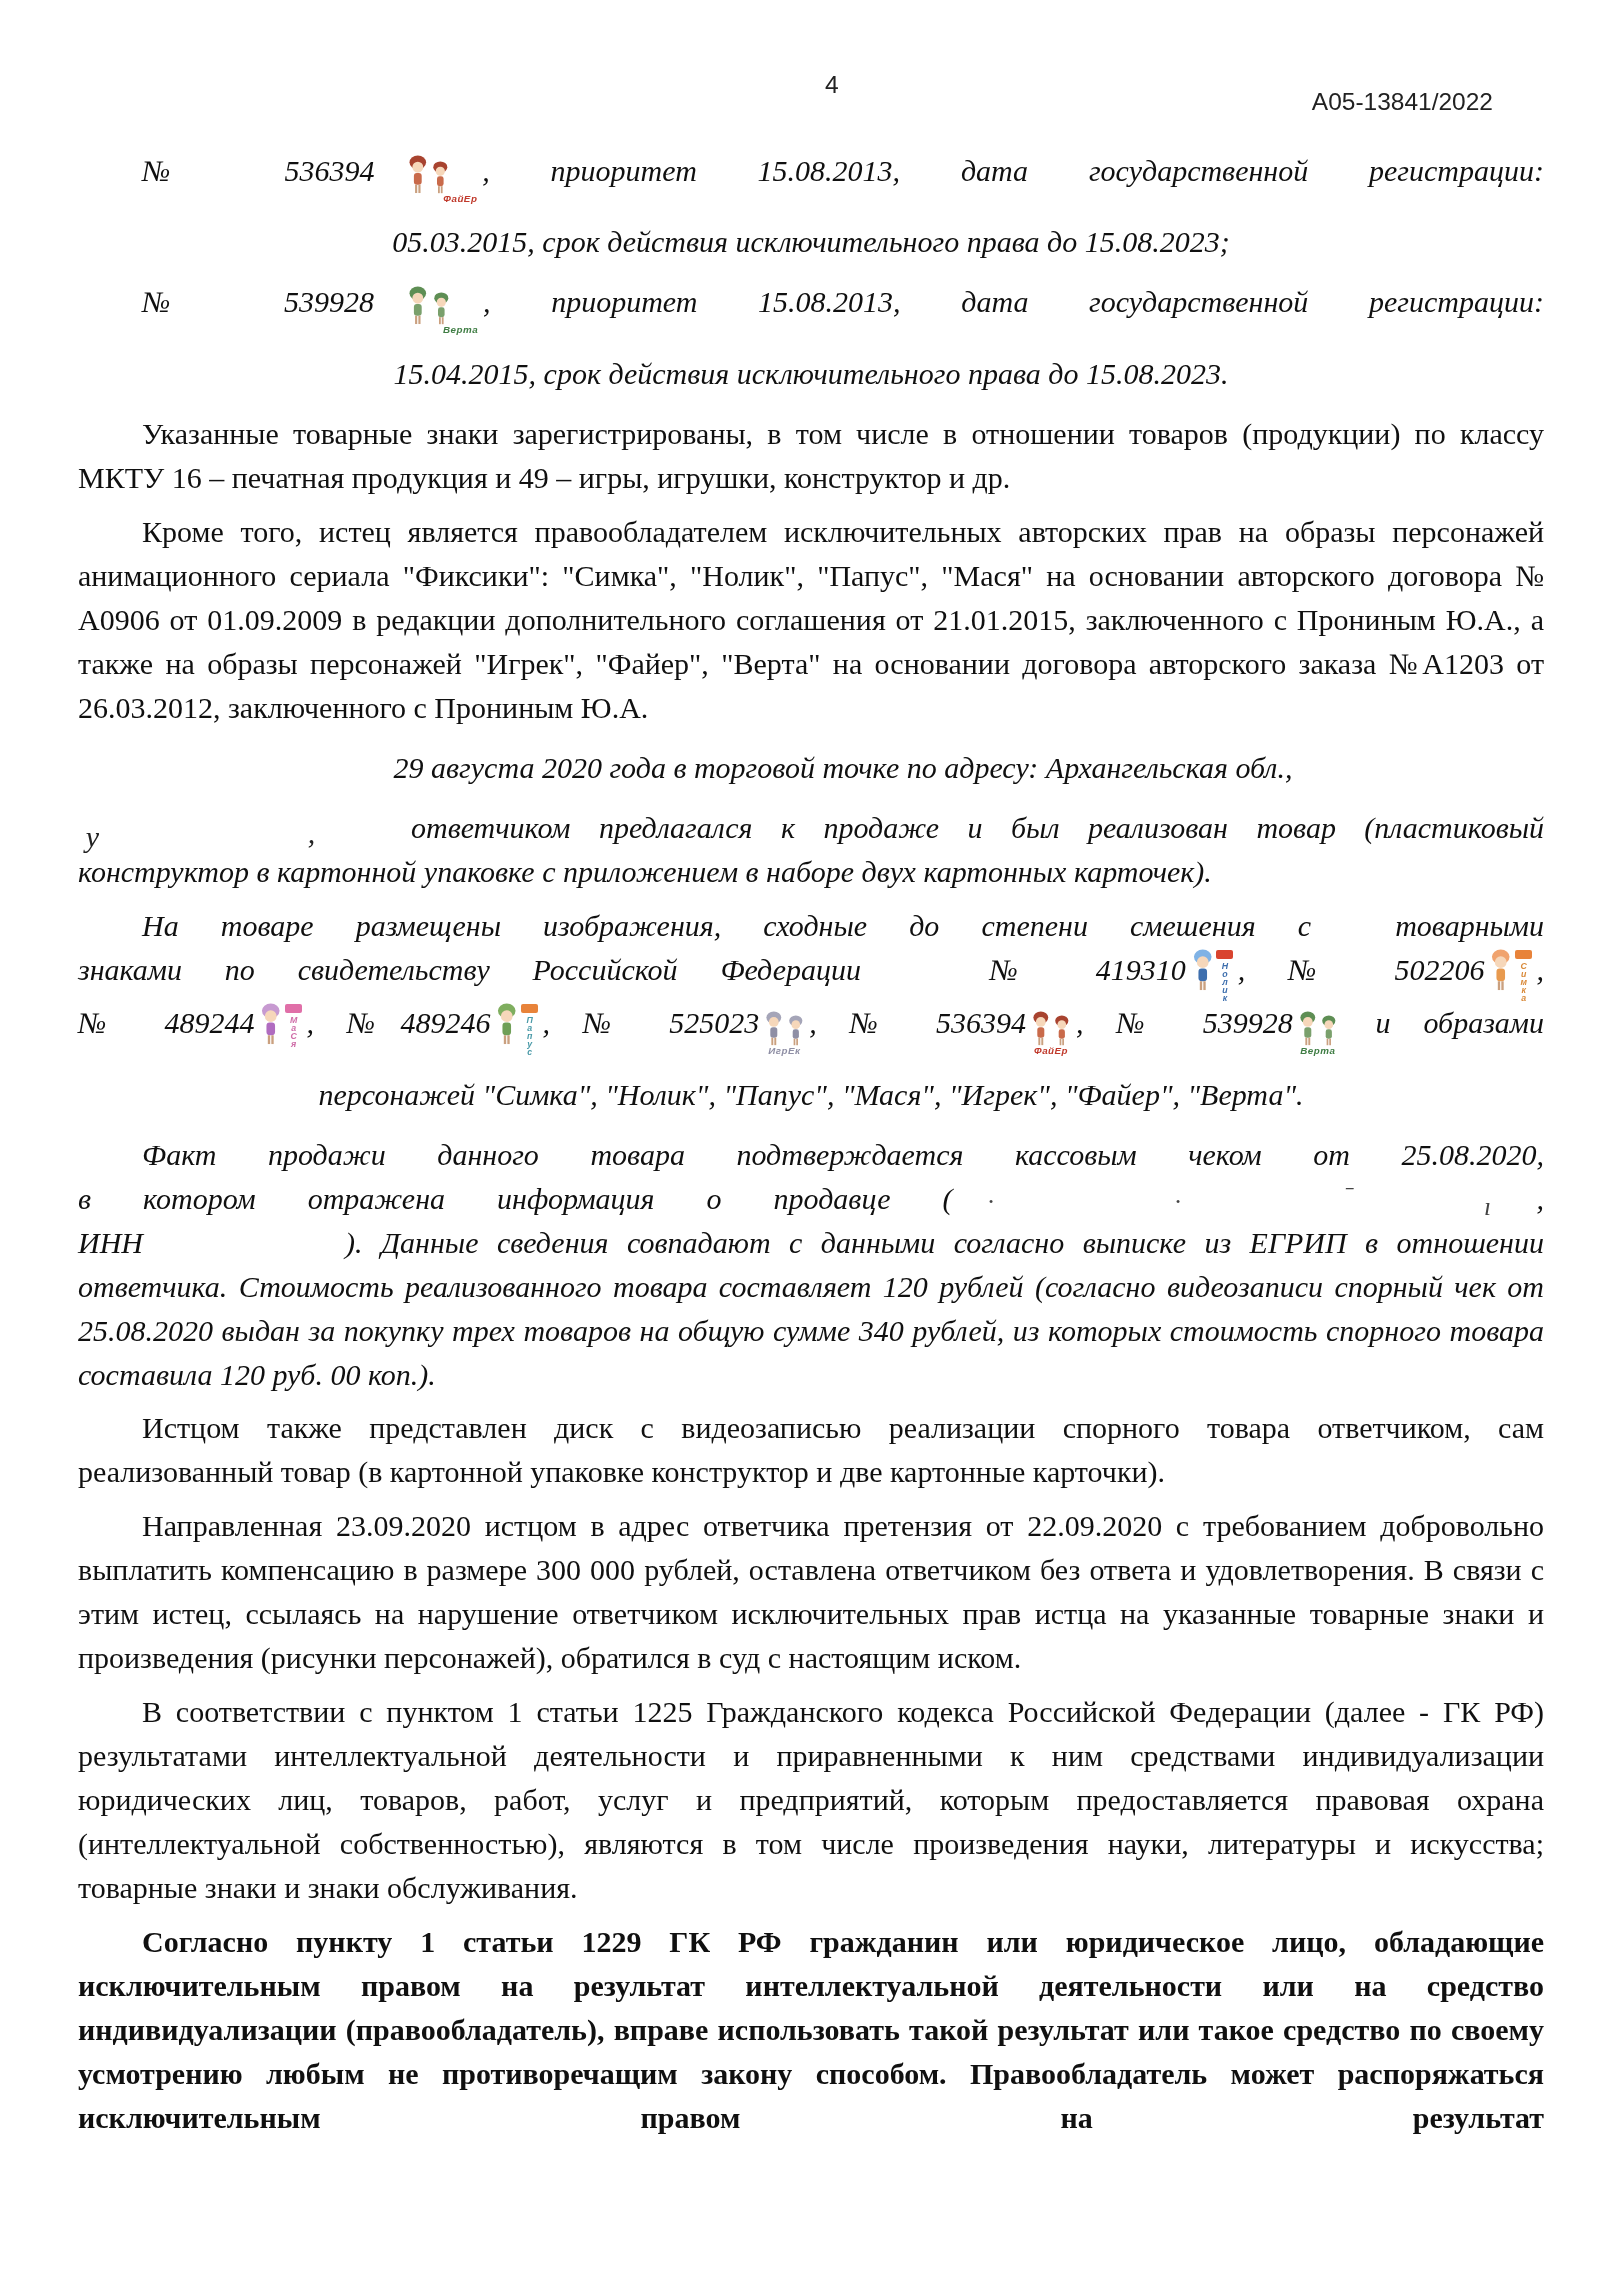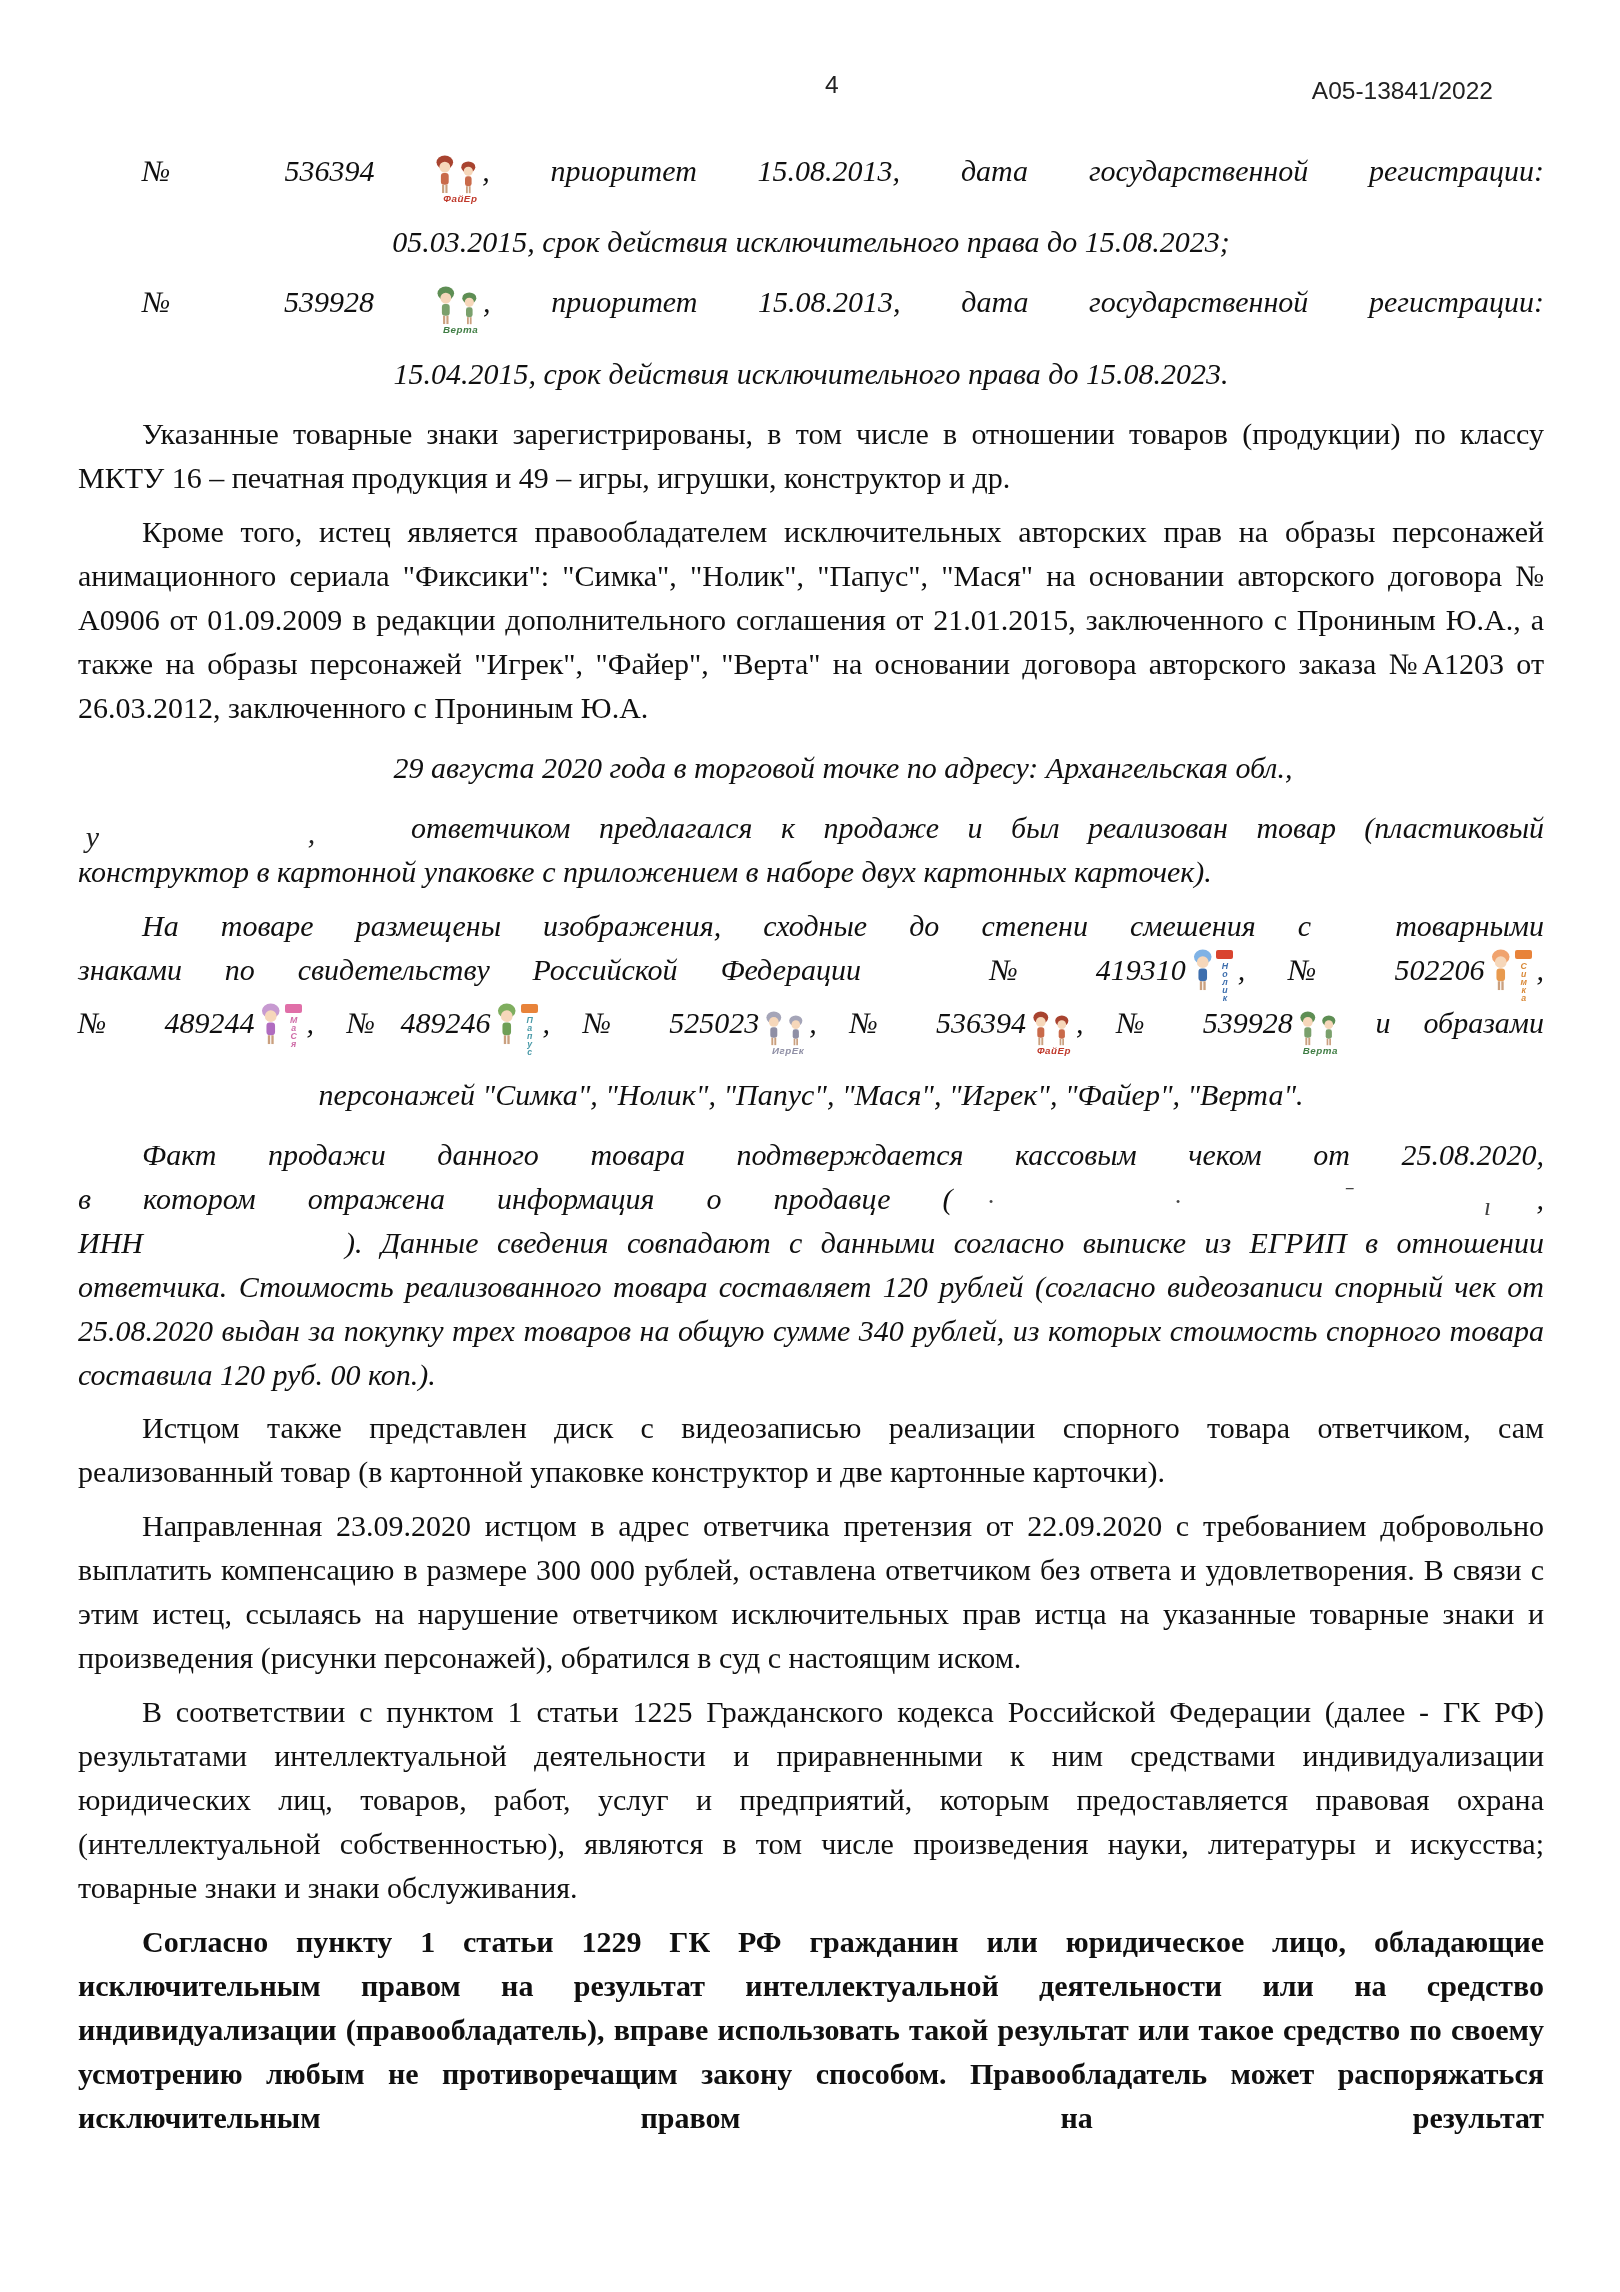--- a/index.html
+++ b/index.html
@@ -12,37 +12,37 @@
     padding:71px 76px 0 78px;
     overflow:hidden;
     color:#111;
   }
   
   .header{
     position:relative;height:33px;margin-bottom:45px;
     font-family:"Liberation Sans",sans-serif;font-size:24.5px;color:#222;
   }
   .pagenum{position:absolute;left:747px;top:0;}
-  .casenum{position:absolute;right:51px;top:6px;}
+  .casenum{position:absolute;right:51px;top:17px;}
   
   .doc{
     font-family:"Liberation Serif",serif;
     font-size:30px;line-height:44px;color:#101010;
   }
   .pgroup{margin:0 0 9.8px 0;font-style:italic;}
   .para{text-align:justify;margin:0 0 9.8px 0;}
   .indent{text-indent:64px;}
   .noindent{text-indent:0;}
   .jline{text-align:justify;text-align-last:justify;margin:0;}
   .leftline{text-align:center;margin:16px;}
   .stretch-last{text-align-last:justify;font-weight:bold;}
   .run{white-space:pre-wrap;}
   
   .tm{display:inline-flex;vertical-align:-12.7px;margin:0 4.9px;}
-  .tmd{flex-direction:column;align-items:flex-end;}
+  .tmd{flex-direction:column;align-items:center;}
   .tmd-figs{display:flex;align-items:flex-end;gap:2.9px;}
   .hlabel{
     font-family:"Liberation Sans",sans-serif;font-size:9.8px;font-weight:bold;
     line-height:10.8px;letter-spacing:0.5px;white-space:nowrap;
   }
   .tms{align-items:flex-start;}
   .tms-side{display:inline-flex;flex-direction:column;align-items:center;margin-left:2px;padding-top:1px;}
   .flag{width:16.7px;height:8.8px;border-radius:2px;display:block;margin-bottom:2px;}
   .vlabel{
     writing-mode:vertical-rl;text-orientation:upright;

